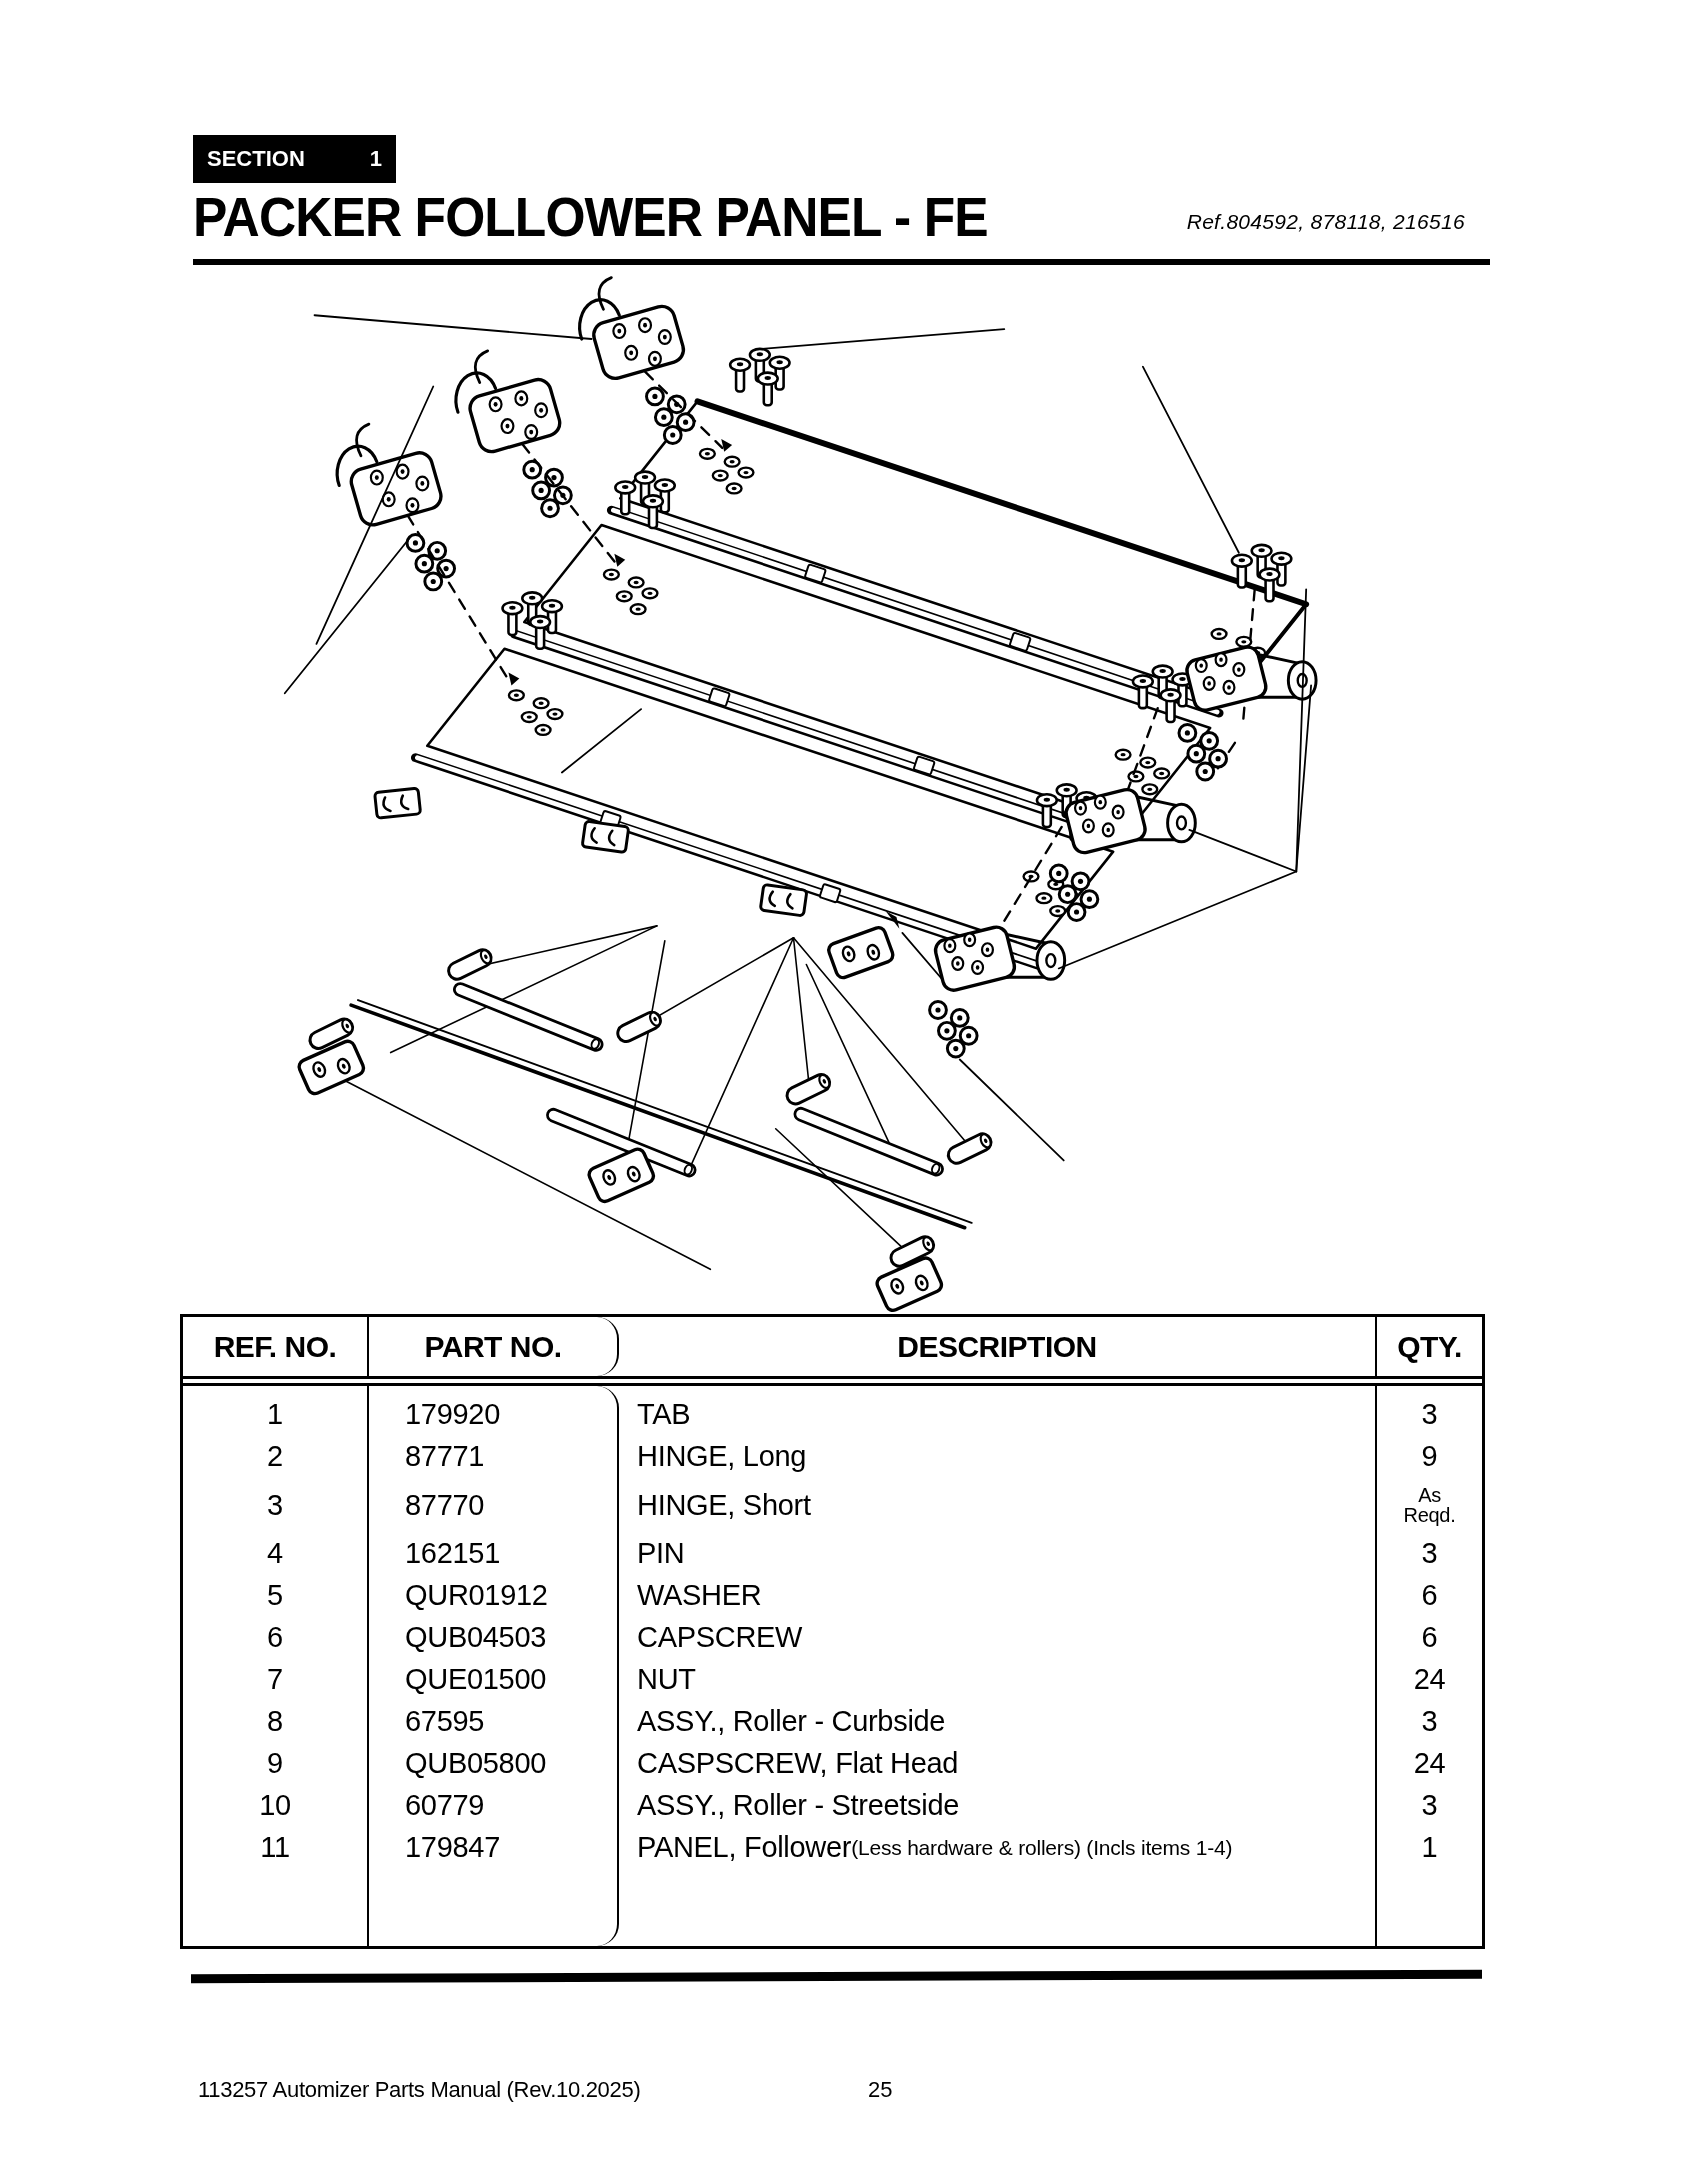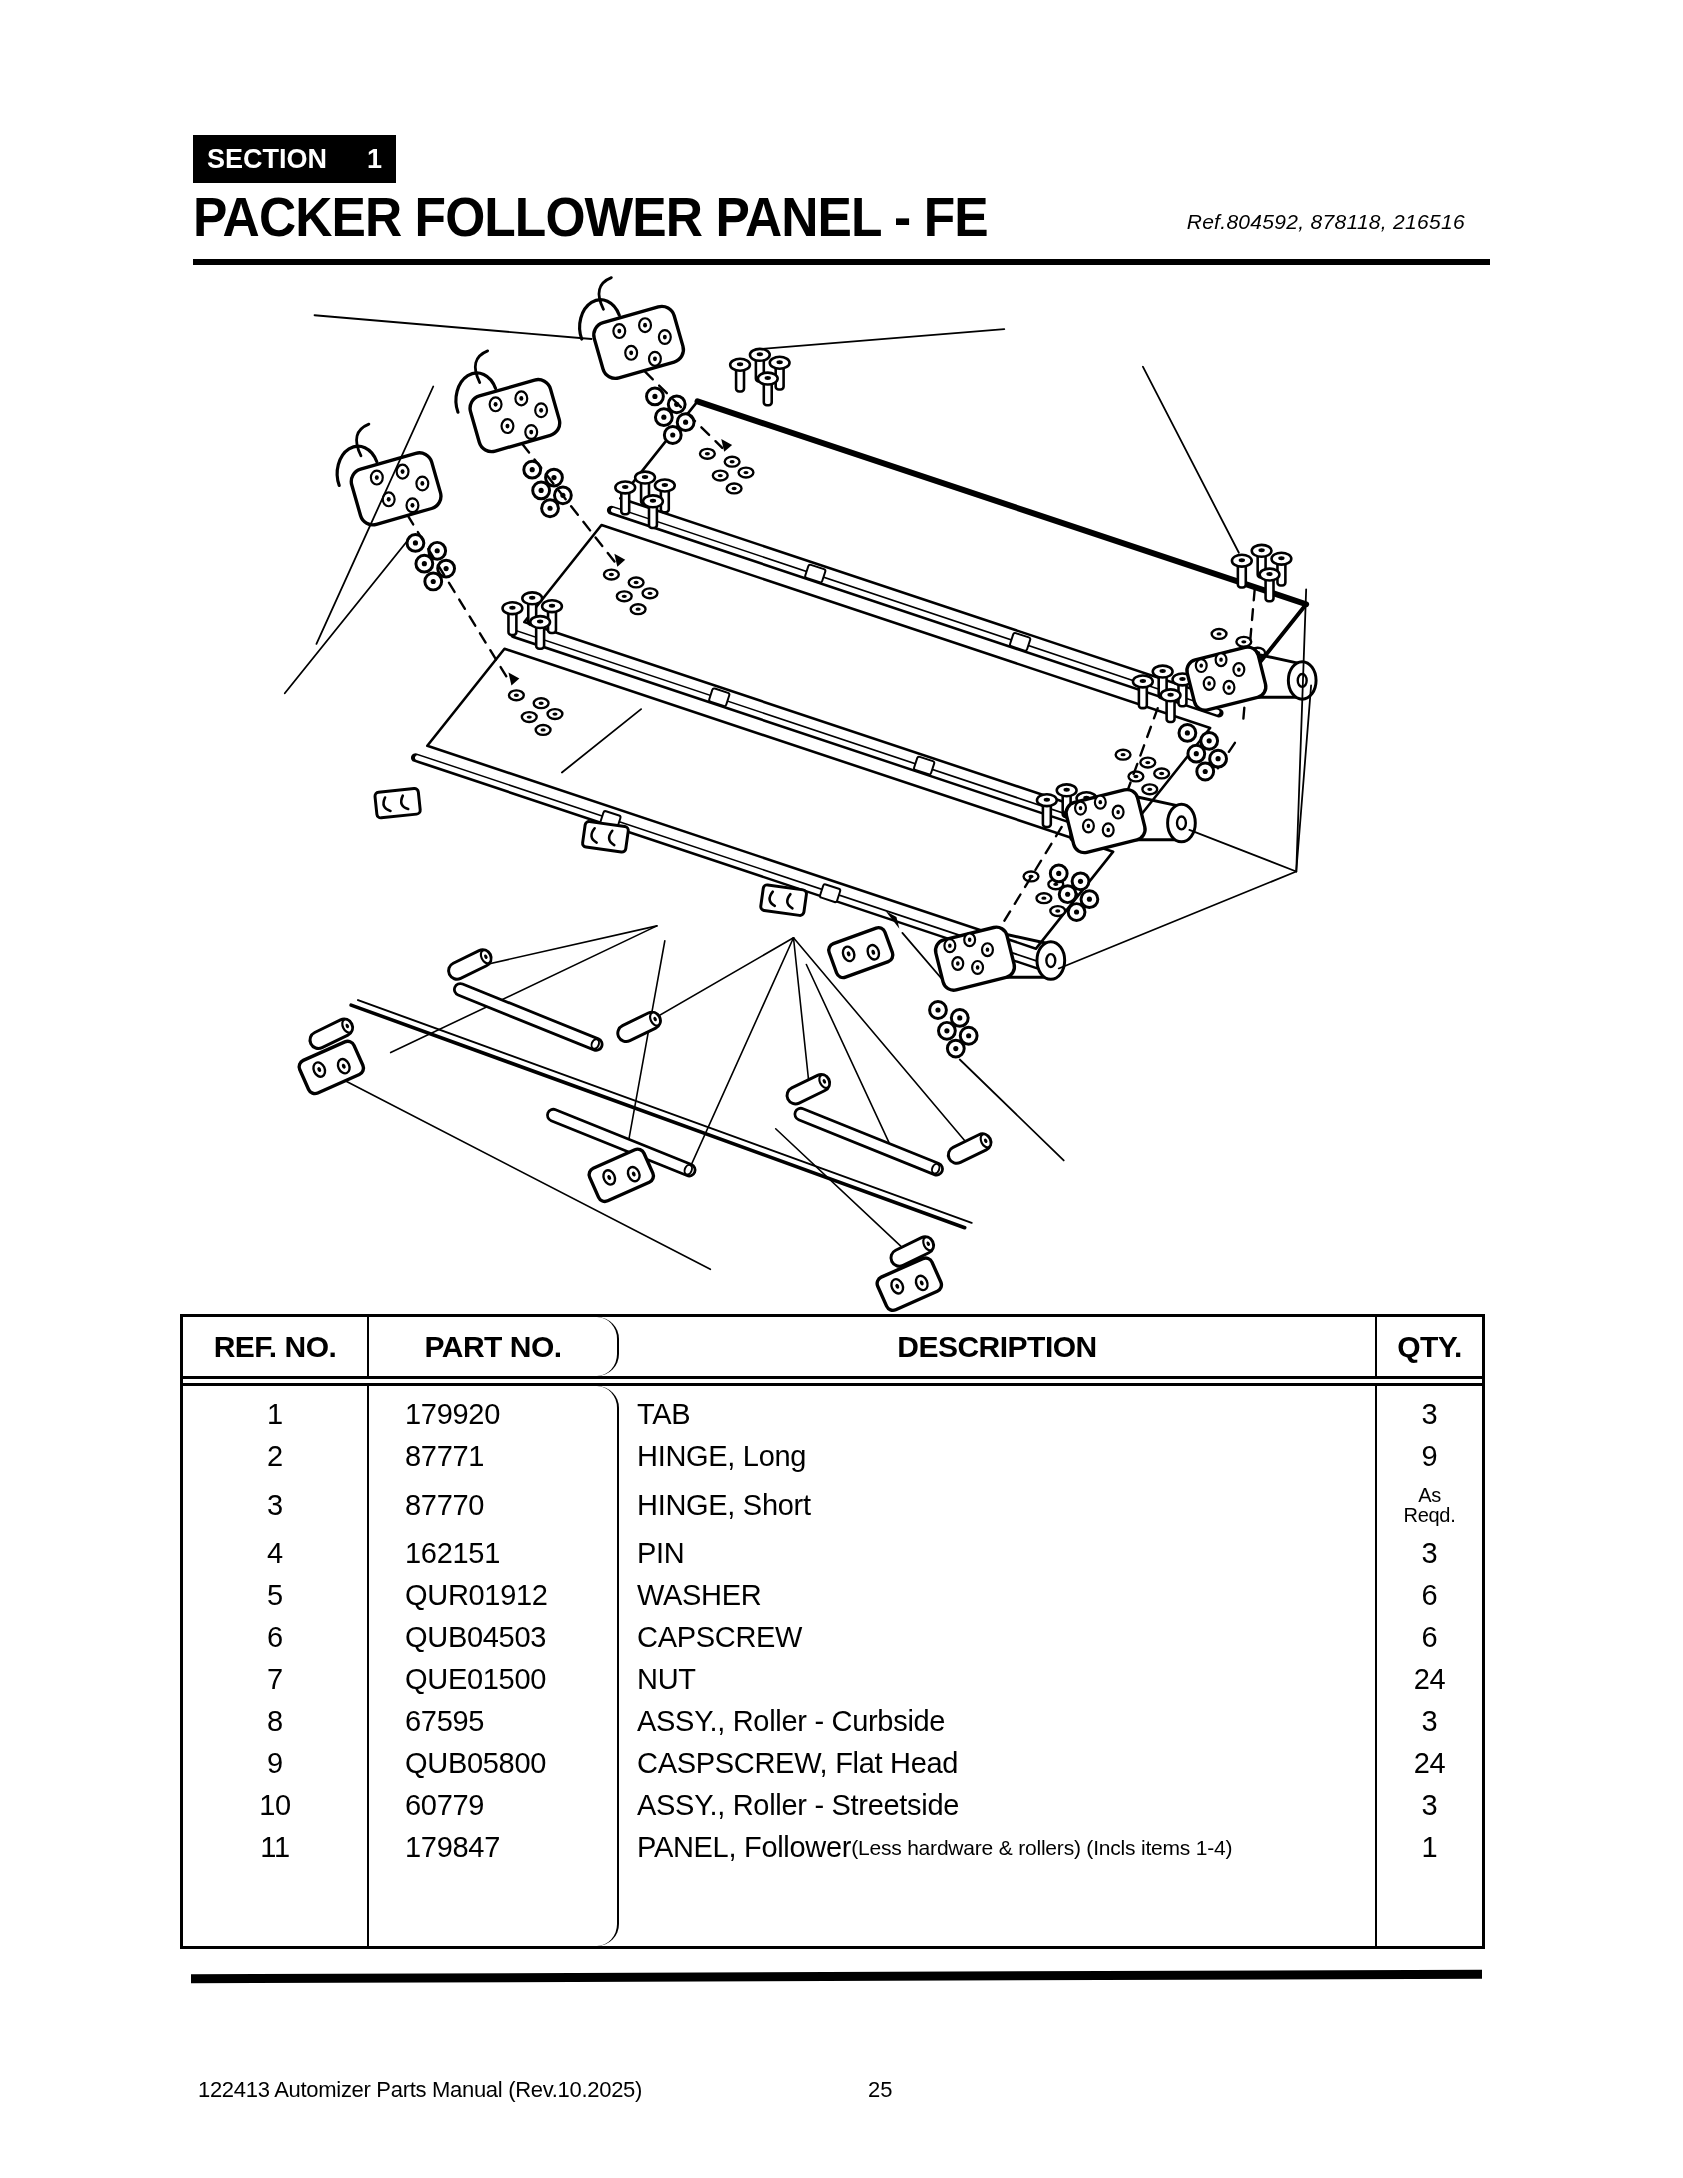--- a/index.html
+++ b/index.html
@@ -6,21 +6,21 @@
   .page{
     position:relative;width:1683px;height:2178px;background:#ffffff;
     font-family:"Liberation Sans", sans-serif;color:#000;overflow:hidden;
     margin:0 auto;
   }
   
   .section-badge{
     position:absolute;left:193px;top:135px;width:203px;height:48px;
     background:#000;color:#fff;display:flex;align-items:center;
     justify-content:space-between;padding:0 14px;box-sizing:border-box;
-    font-weight:bold;font-size:27px;letter-spacing:0px;
+    font-weight:bold;font-size:22px;letter-spacing:0px;
   }
   .page-title{
     position:absolute;left:193px;top:184px;margin:0;
     font-size:56px;font-weight:bold;letter-spacing:-1px;white-space:nowrap;
     transform:scaleX(0.92);transform-origin:left center;
   }
   .ref-note{
     position:absolute;right:218px;top:210px;
     font-style:italic;font-size:21px;letter-spacing:0.3px;
   }
@@ -357,16 +357,16 @@
           <div class="cell">3</div>
           <div class="cell">24</div>
           <div class="cell">3</div>
           <div class="cell">1</div>
         </div>
       </div>
   </div>
 
   <div class="bottom-rule"></div>
 
-  <span class="footer-left">122413 Automizer Parts Manual (Rev.10.2025)</span>
+  <span class="footer-left">113257 Automizer Parts Manual (Rev.10.2025)</span>
   <span class="footer-page">25</span>
 </div>
 
 
 </body></html>

